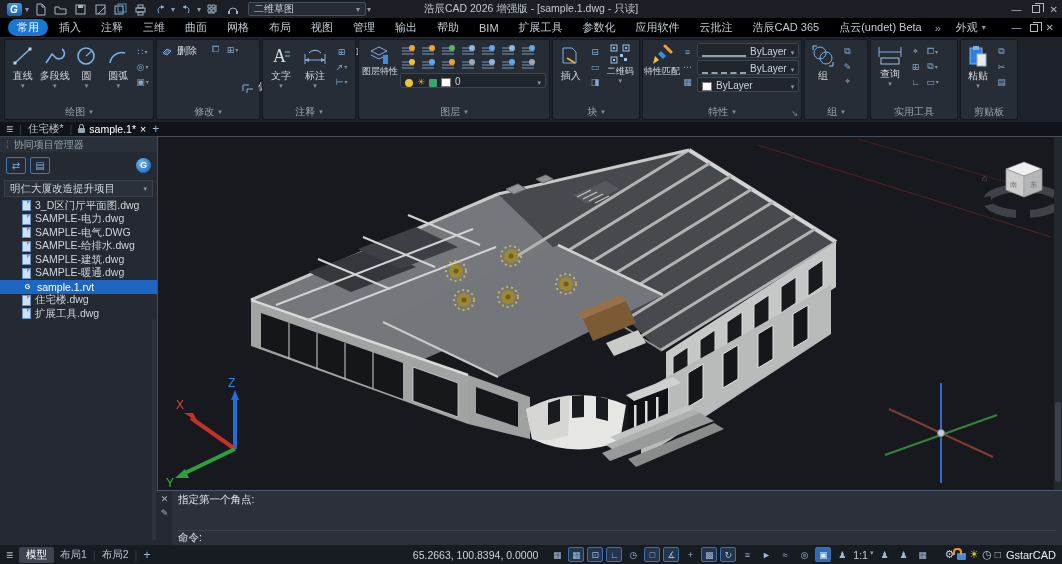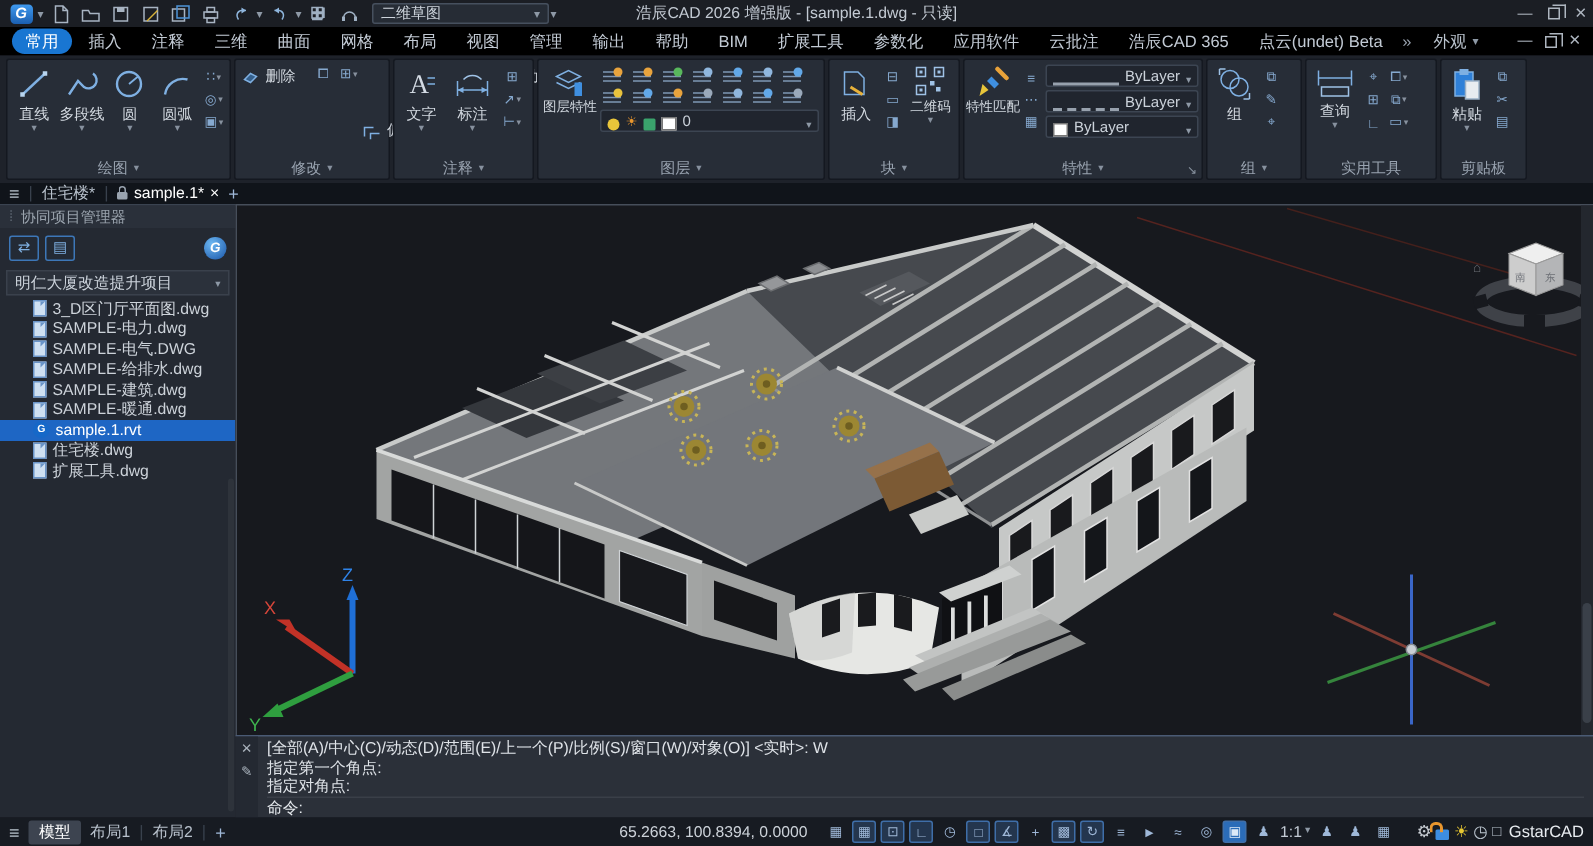--- a/index.html
+++ b/index.html
@@ -834,23 +834,21 @@
         <div id="vthumb"></div>
       </div>
   </div>
 
   <div id="cmd" class="abs">
     <div class="cmd-rail">
       <span>✕</span>
       <span>✎</span>
     </div>
     <div class="cmd-body">
-      <div class="cmd-line">[全部(A)/中心(C)/动态(D)/范围(E)/上一个(P)/比例(S)/窗口(W)/对象(O)] &lt;实时&gt;: W</div>
       <div class="cmd-line">指定第一个角点:</div>
-      <div class="cmd-line">指定对角点:</div>
       <div class="cmd-prompt">
           <span>命令:</span>
         </div>
     </div>
   </div>
 
   <div id="status" class="abs">
     <span class="st-burger">≡</span>
     <span class="st-model">模型</span>
     <span class="st-lay">布局1</span>

